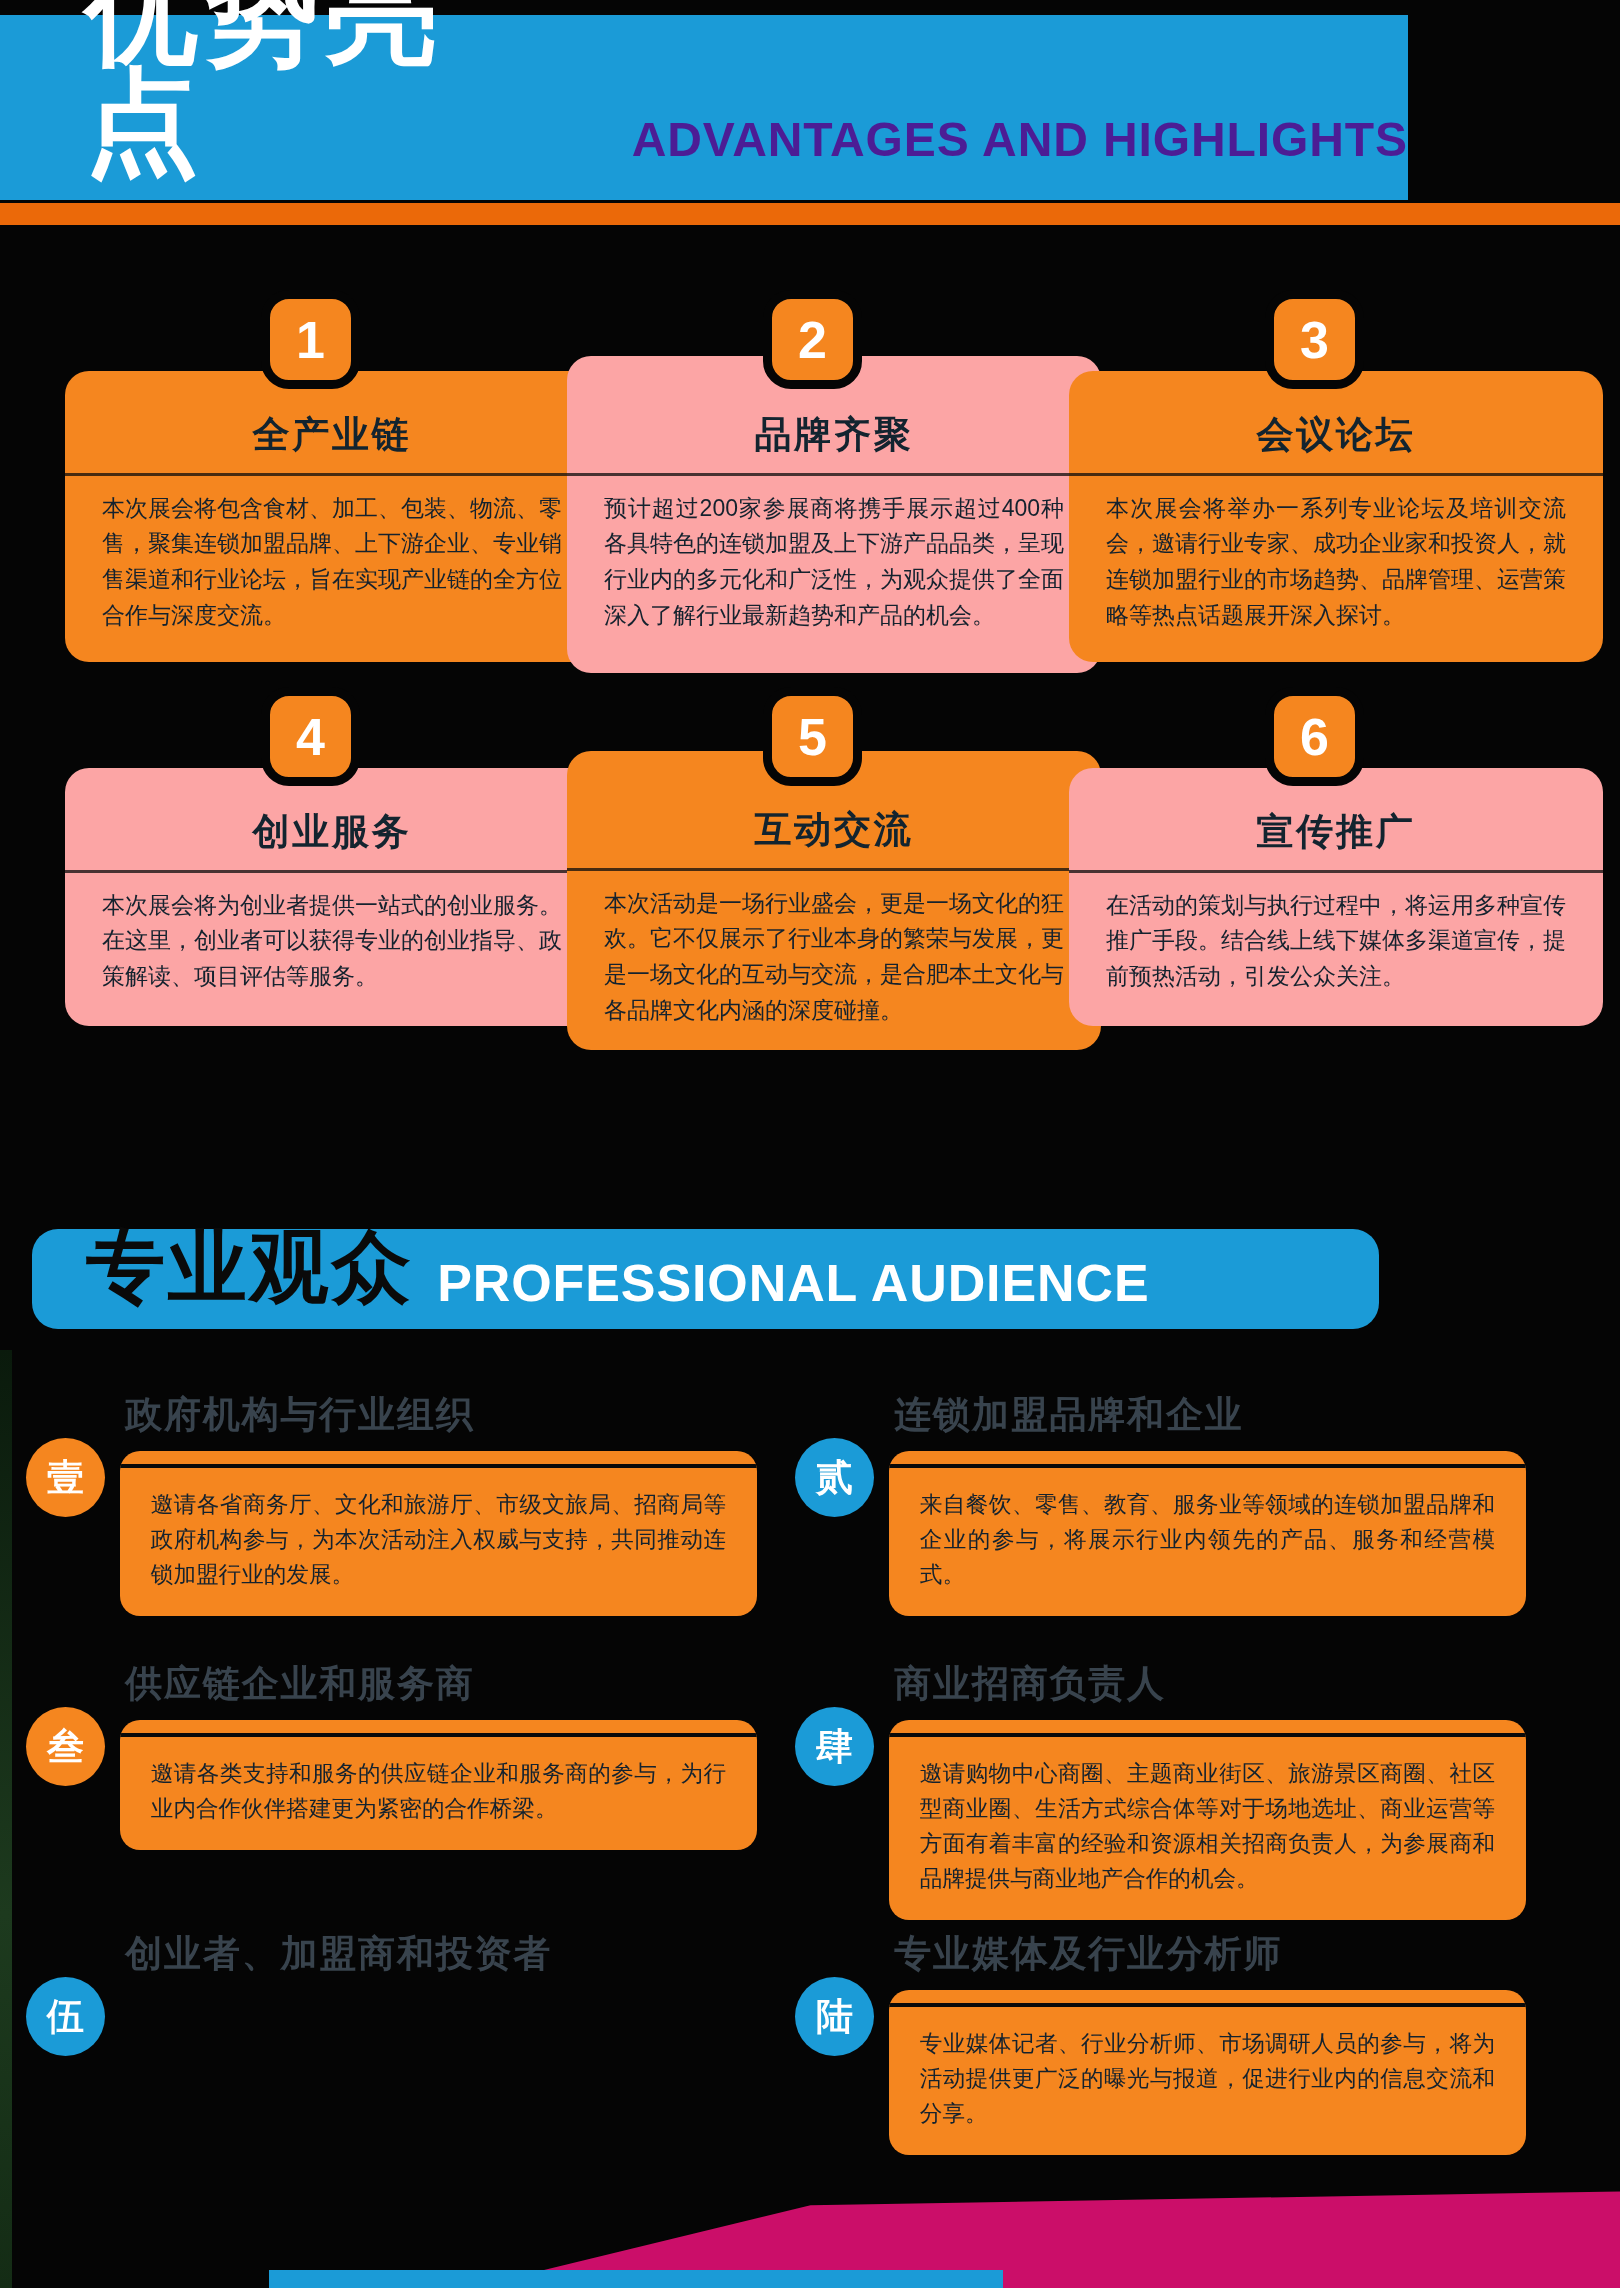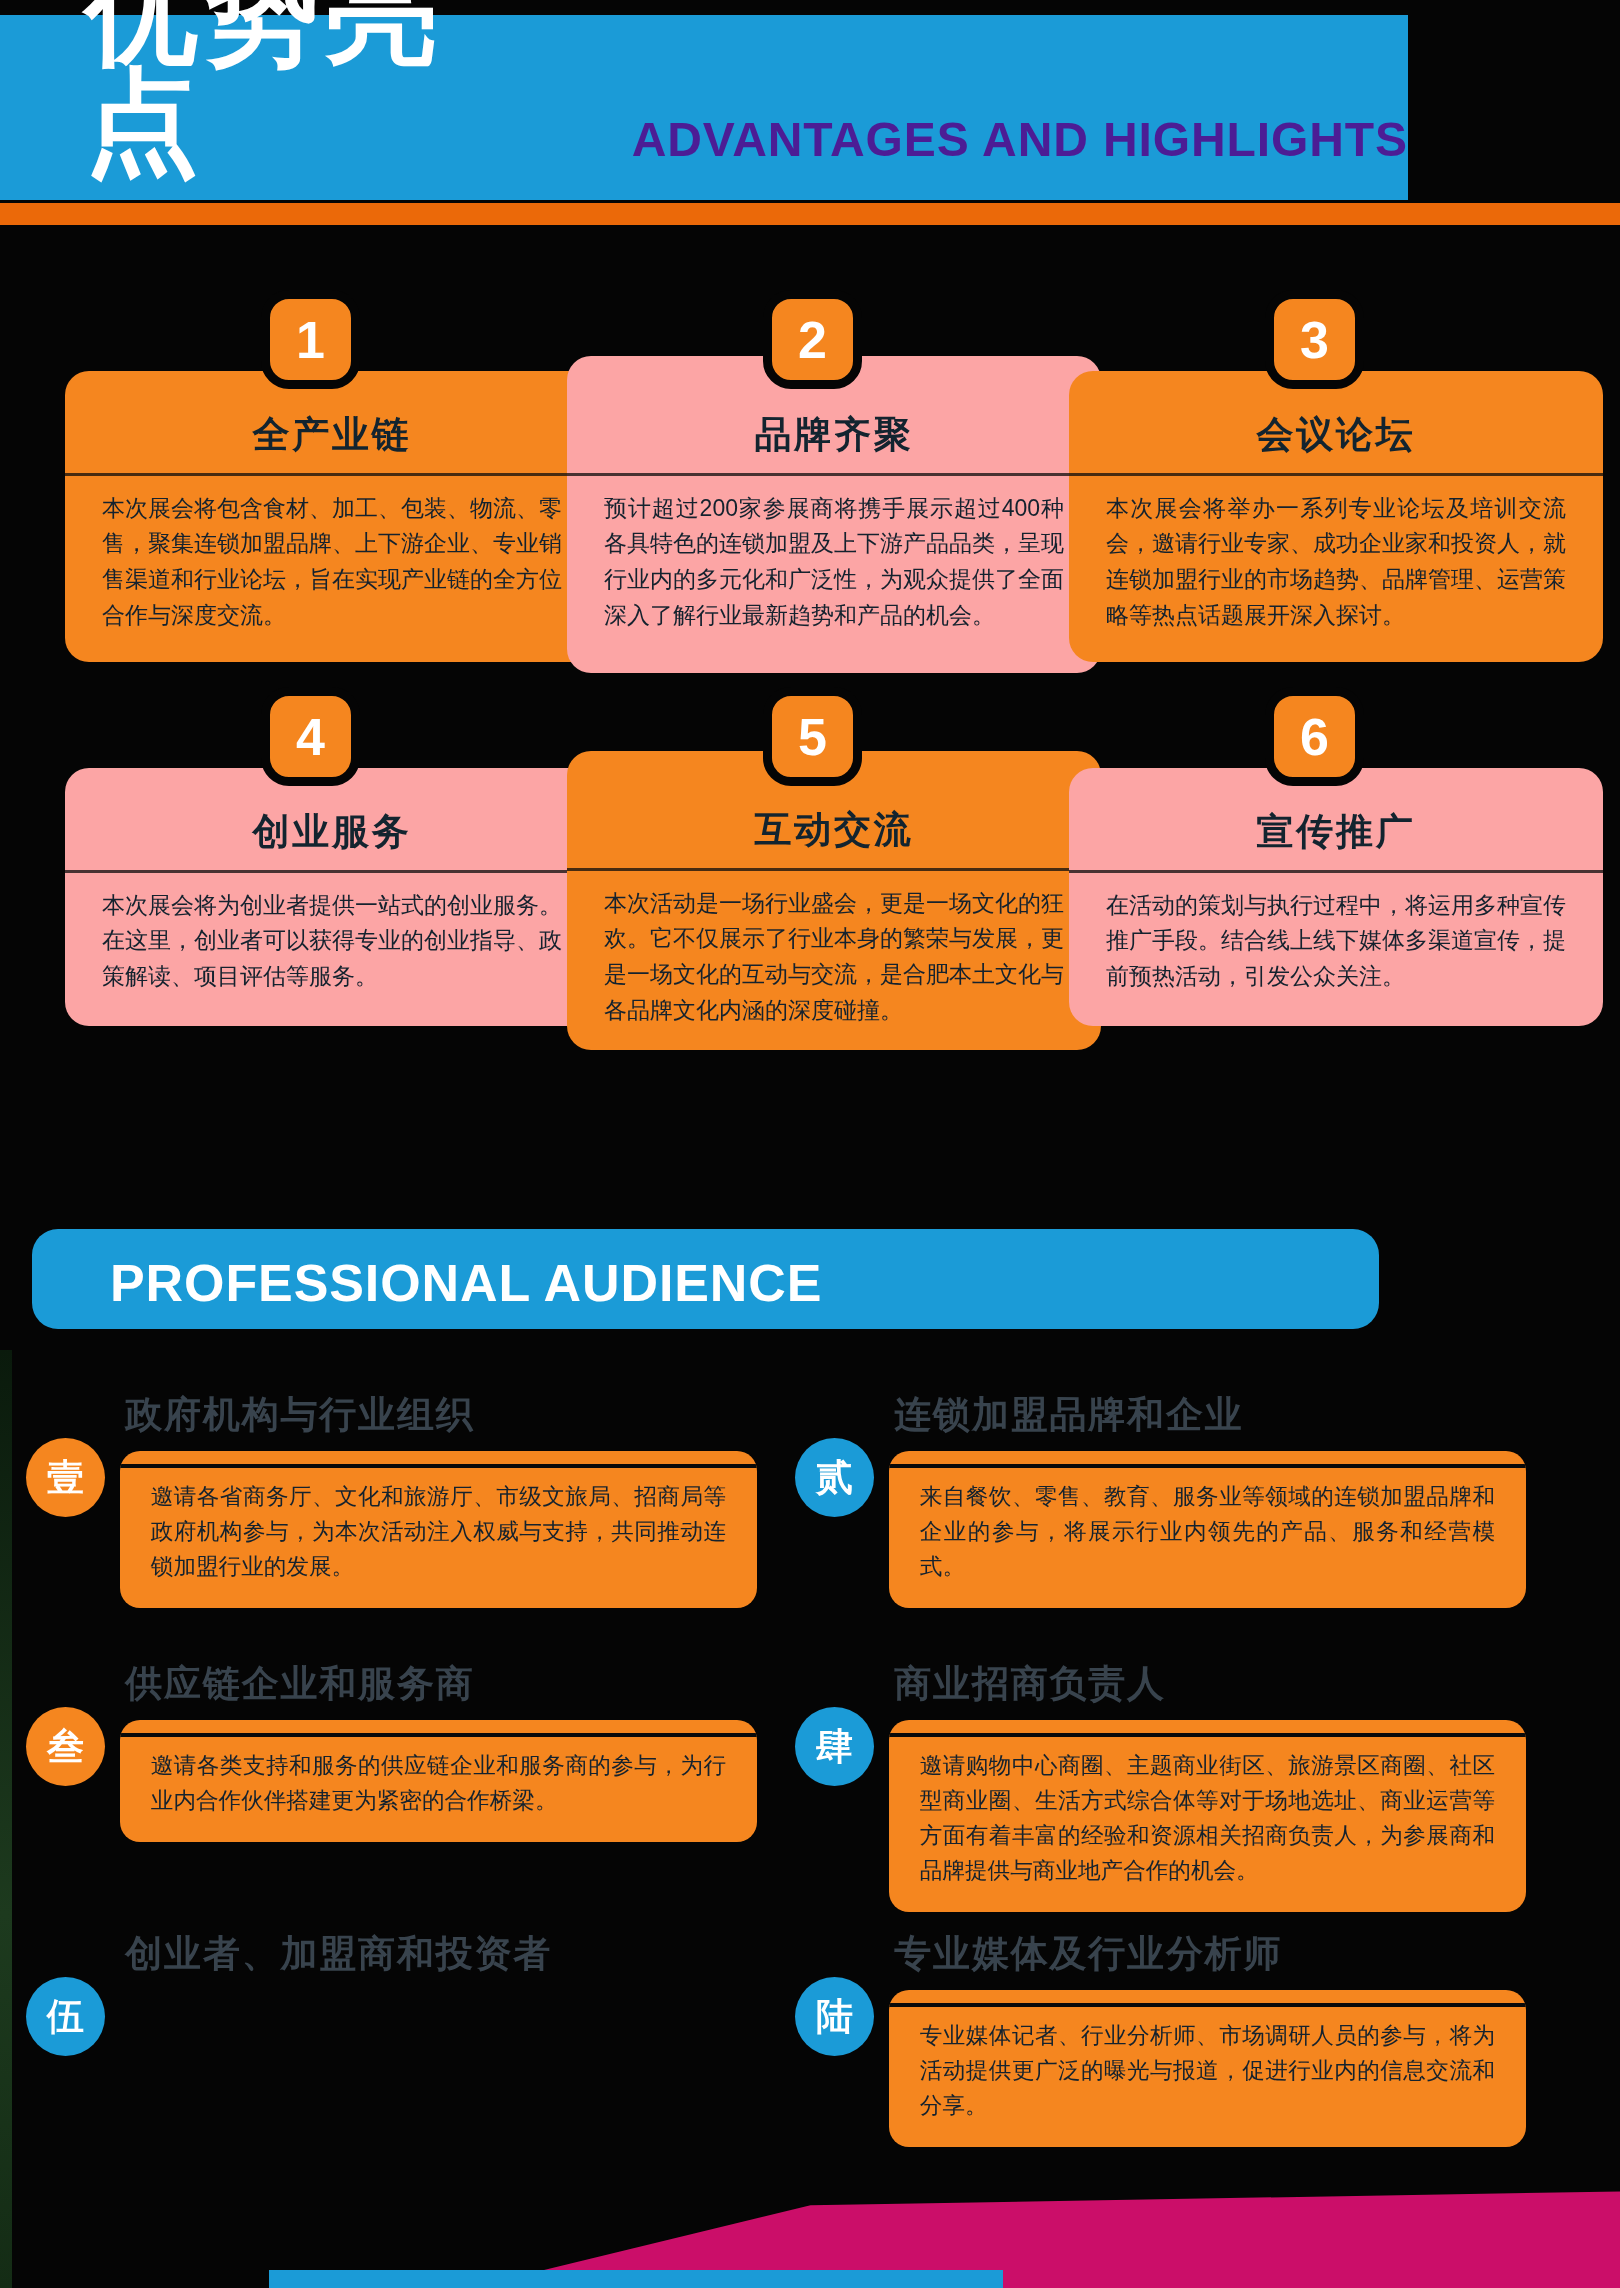--- a/index.html
+++ b/index.html
@@ -45,21 +45,21 @@
   .aud-item { position:absolute; display:flex; align-items:flex-start; }
   .aud-badge {
     flex:none; width:79px; height:79px; border-radius:50%; margin-top:48px;
     display:flex; align-items:center; justify-content:center;
     color:#fff; font-size:37px; font-weight:bold;
   }
   .aud-badge.orange { background:#F5861F; }
   .aud-badge.blue   { background:#1B9BD7; }
   .aud-main  { margin-left:14.8px; flex:1; }
   .aud-title { font-size:37px; font-weight:bold; color:#38434d; letter-spacing:1.8px; margin:0 0 11px 5.5px; }
-  .aud-card  { background:#F5861F; border-radius:20px; padding:28px 31px 24px; position:relative; overflow:hidden; }
+  .aud-card  { background:#F5861F; border-radius:20px; padding:36px 31px 24px; position:relative; overflow:hidden; }
   .aud-card::before { content:""; position:absolute; left:0; right:0; top:13px; height:3.7px; background:#0a0a0a; }
   .aud-card p { margin:0; font-size:22.6px; line-height:1.55; color:#14222e; text-align:justify; }
 
   
   .pink-band {
     position:absolute; left:0; top:2150px; width:1621px; height:138px; background:#CB0E69;
     clip-path:polygon(29% 100%, 50% 40%, 100% 30%, 100% 100%);
   }
   .blue-strip { position:absolute; left:269px; top:2270px; width:734px; height:18.5px; background:#1B9BD7; z-index:4; }
   .green-sliver { position:absolute; left:0; top:1350px; width:12px; height:939px;
@@ -109,20 +109,21 @@
     <div class="divider"></div>
     <p>本次活动是一场行业盛会，更是一场文化的狂欢。它不仅展示了行业本身的繁荣与发展，更是一场文化的互动与交流，是合肥本土文化与各品牌文化内涵的深度碰撞。</p>
   </div>
   <div class="tcard blue" style="left:1069px;top:768px;height:258px;">
     <h3>宣传推广</h3>
     <div class="divider"></div>
     <p>在活动的策划与执行过程中，将运用多种宣传推广手段。结合线上线下媒体多渠道宣传，提前预热活动，引发公众关注。</p>
   </div>
 
   <div class="sec2">
+    <span class="sec2-zh">专业观众</span>
     <span class="sec2-en">PROFESSIONAL AUDIENCE</span>
   </div>
 
   <div class="aud-item" style="left:26px;top:1390px;width:731px;">
     <div class="aud-badge orange">壹</div>
     <div class="aud-main">
       <div class="aud-title">政府机构与行业组织</div>
       <div class="aud-card">
         <p>邀请各省商务厅、文化和旅游厅、市级文旅局、招商局等政府机构参与，为本次活动注入权威与支持，共同推动连锁加盟行业的发展。</p>
       </div>

